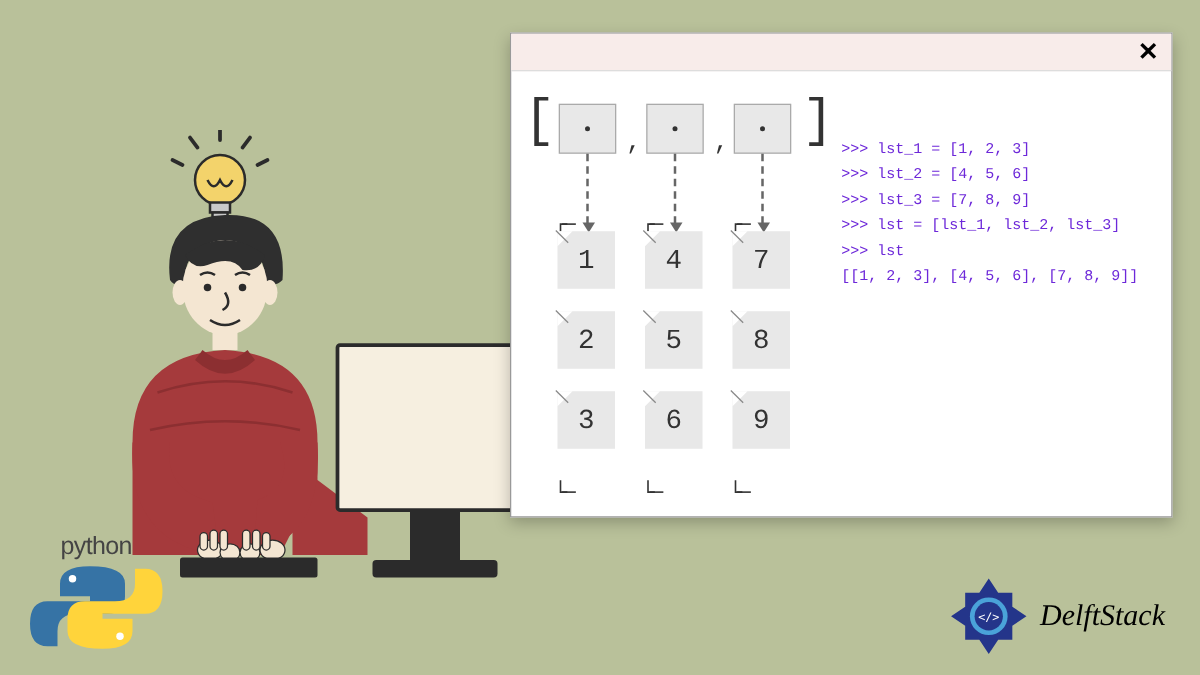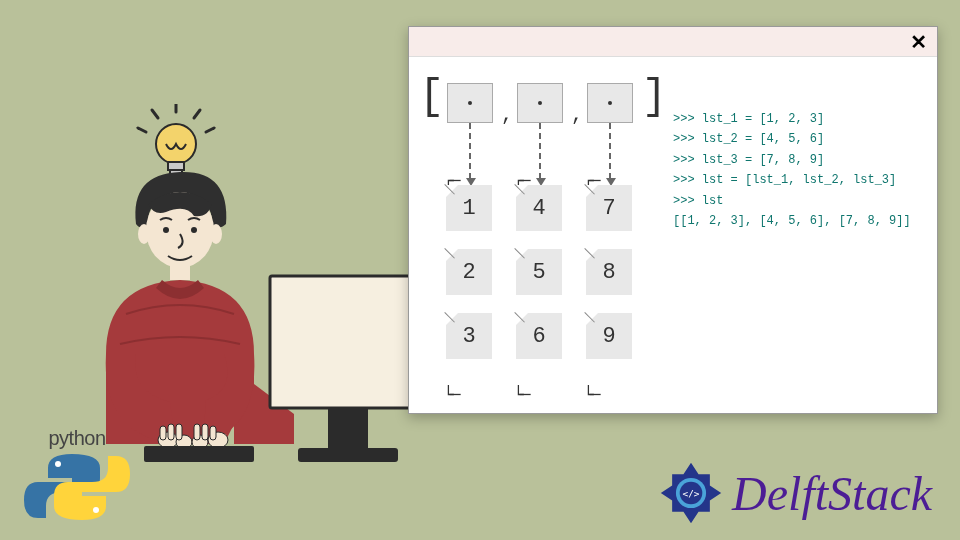--- a/index.html
+++ b/index.html
@@ -152,21 +152,21 @@
     transform: rotate(45deg);
     transform-origin: left top;
   }
 
   
   .code {
     flex: 1;
     font-family: "Courier New", monospace;
     font-size: 12px;
     line-height: 1.7;
-    color: #0f766e;
+    color: #6d28d9;
     padding-top: 36px;
     padding-left: 10px;
     white-space: pre;
   }
 
   
   .scene {
     position: absolute;
     left: 66px;
     top: 104px;
@@ -179,22 +179,22 @@
     position: absolute;
     right: 28px;
     bottom: 14px;
     display: flex;
     align-items: center;
     gap: 8px;
   }
   .delft-text {
     font-family: Georgia, serif;
     font-style: italic;
-    font-size: 48px;
-    color: #4c1d95;
+    font-size: 24px;
+    color: #000000;
     font-weight: 500;
   }
 
   
   .pylogo {
     position: absolute;
     left: 22px;
     bottom: 14px;
     width: 110px;
     text-align: center;

